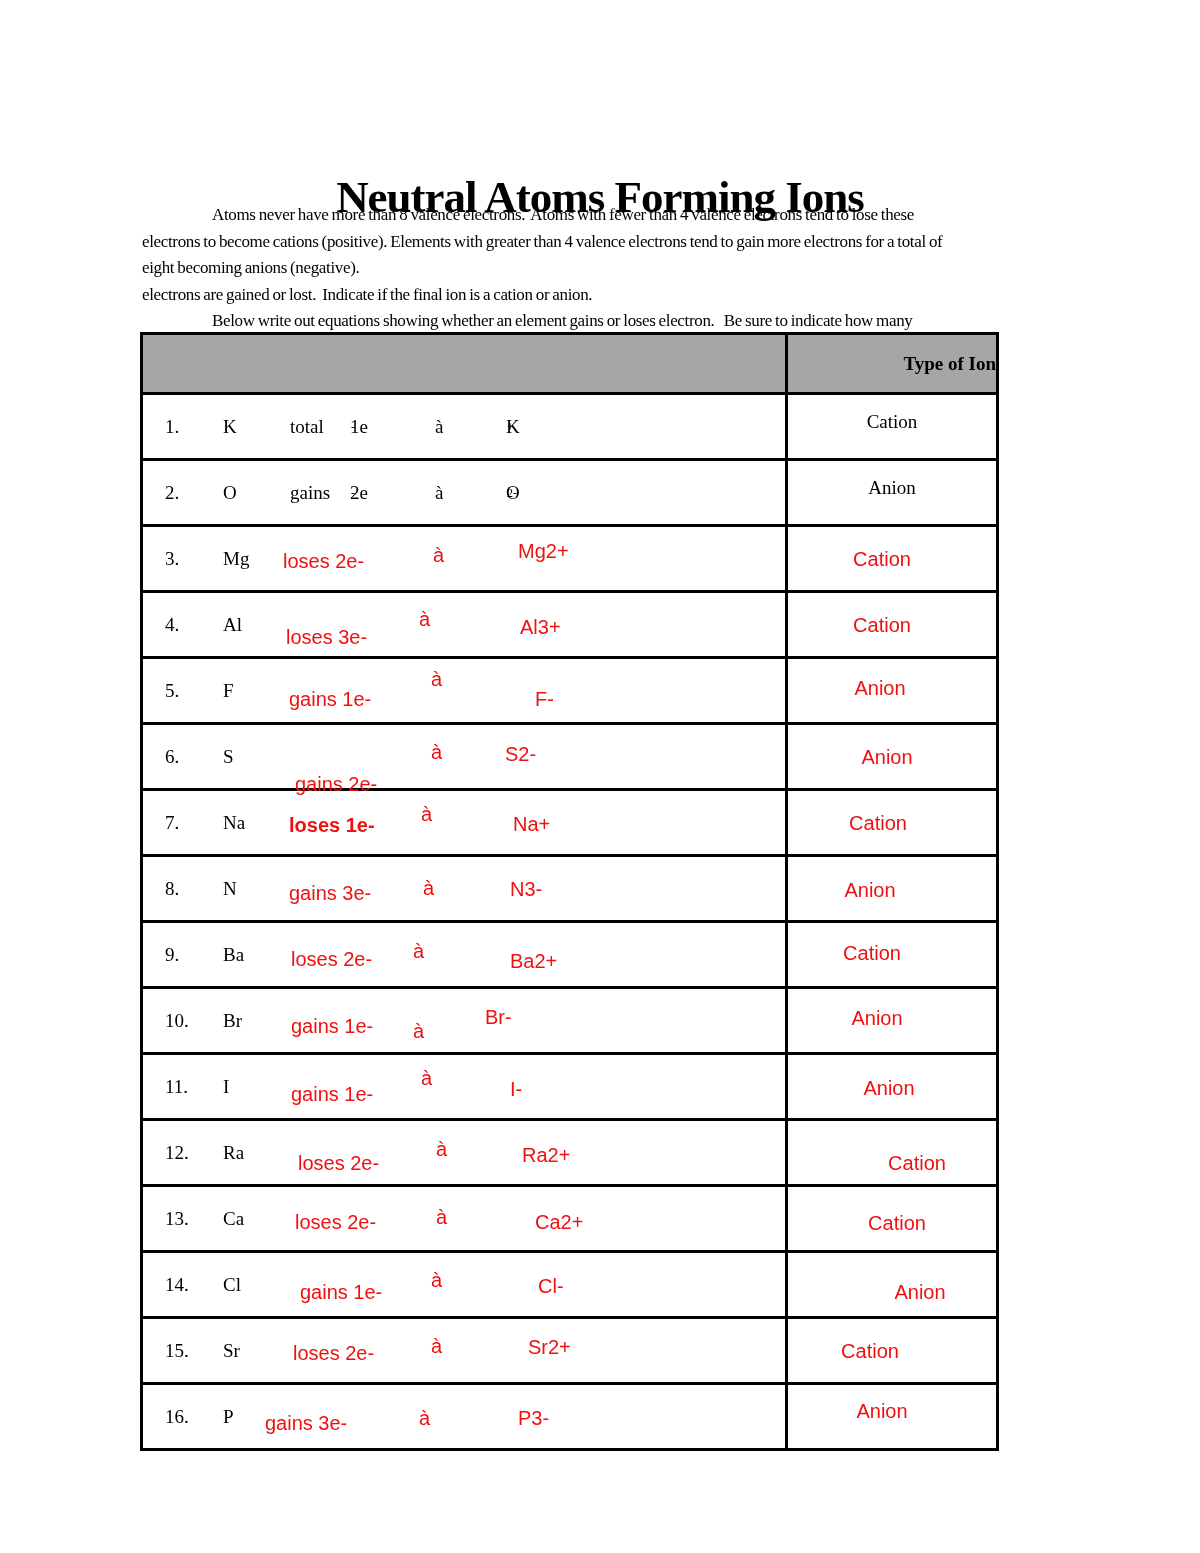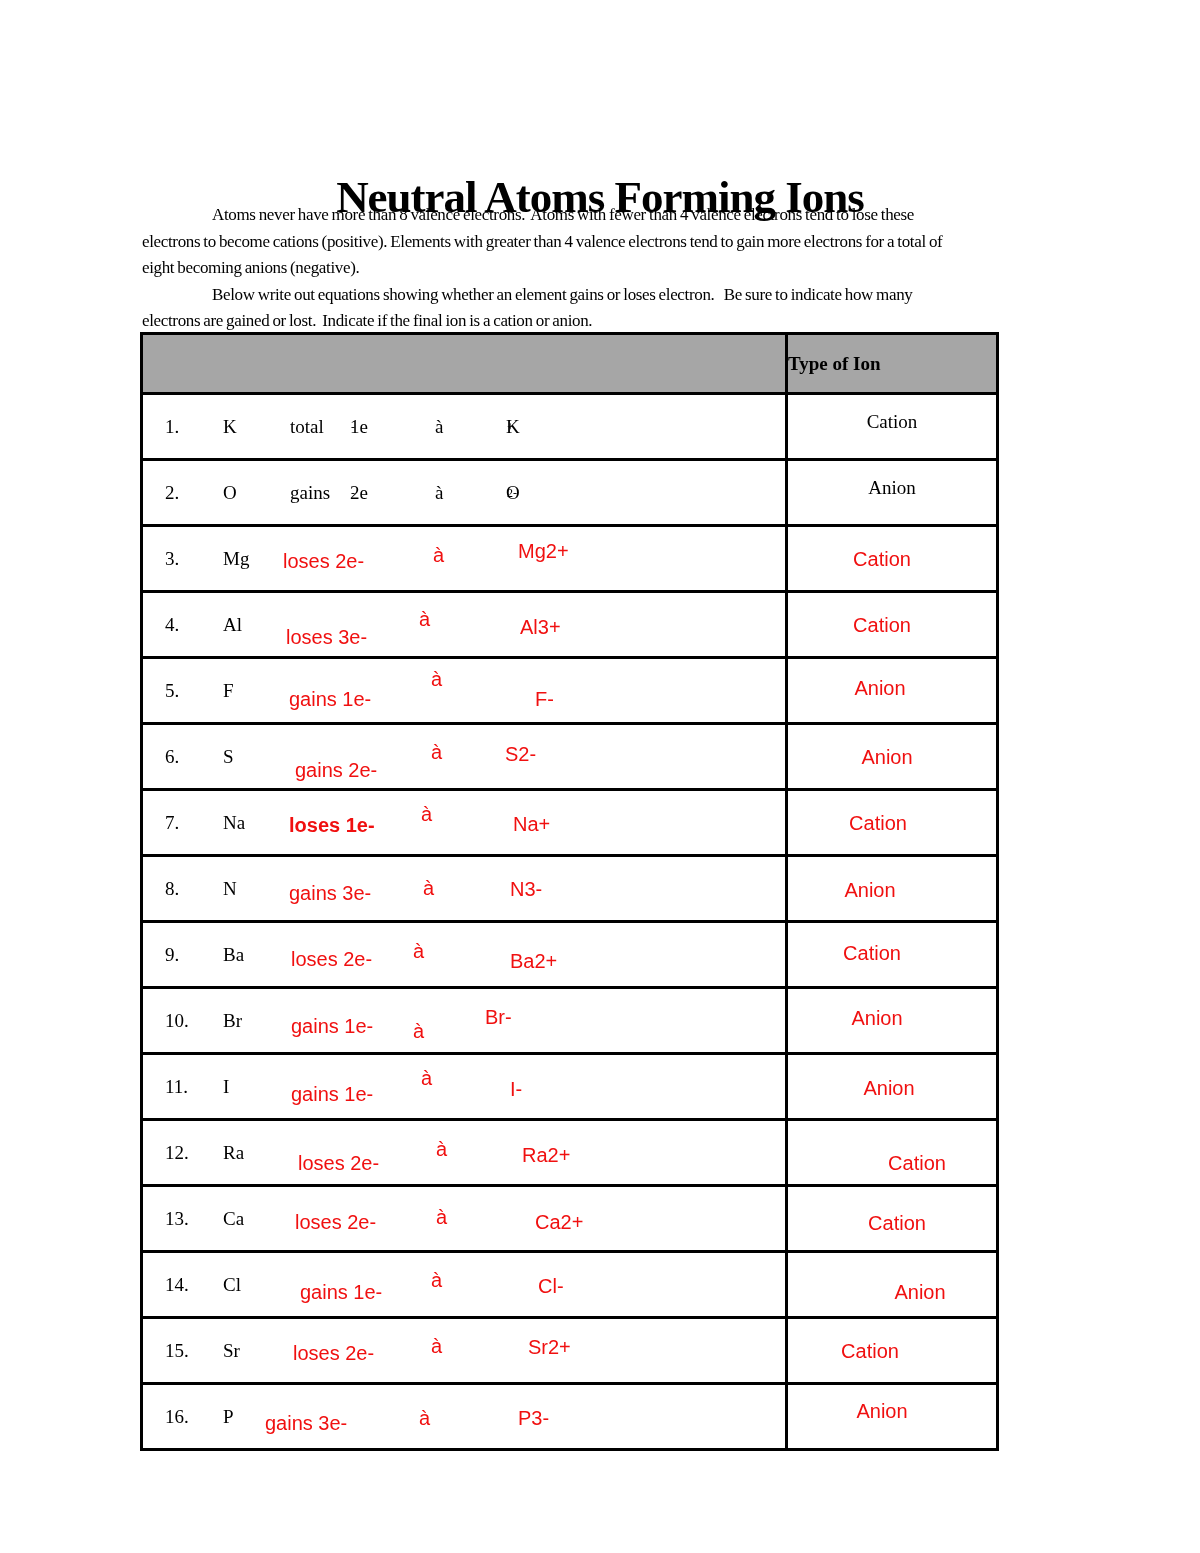--- a/index.html
+++ b/index.html
@@ -18,21 +18,21 @@
   .line{white-space:pre;}
   .line.indent{padding-left:70px;}
 
   table.ions{
     position:absolute;top:332px;left:140px;
     border-collapse:collapse;table-layout:fixed;
   }
   table.ions th, table.ions td{border:3px solid #000;padding:0;}
   table.ions thead th{
     height:57px;background:var(--gray,#a6a6a6);
-    font-size:19px;font-weight:bold;text-align:left;vertical-align:middle;
+    font-size:19px;font-weight:bold;text-align:right;vertical-align:middle;
   }
   table.ions td{height:63px;position:relative;vertical-align:middle;}
   .c1{width:642px;}
   .c2{width:208px;}
 
   td.c1 span{position:absolute;top:50%;transform:translateY(-50%);white-space:pre;}
   .num {left:22px;}
   .elem{left:80px;}
   .num,.elem{font-family:"Liberation Serif",serif;font-size:19px;color:#000;}
 
@@ -59,22 +59,22 @@
 </style>
 </head>
 <body style="background: rgb(255, 255, 255);">
 
 <h1 class="title">Neutral Atoms Forming Ions</h1>
 
 <div class="intro">
   <div class="line indent">Atoms never have more than 8 valence electrons.  Atoms with fewer than 4 valence electrons tend to lose these</div>
   <div class="line">electrons to become cations (positive). Elements with greater than 4 valence electrons tend to gain more electrons for a total of</div>
   <div class="line">eight becoming anions (negative).</div>
+  <div class="line">electrons are gained or lost.  Indicate if the final ion is a cation or anion.</div>
   <div class="line indent">Below write out equations showing whether an element gains or loses electron.   Be sure to indicate how many</div>
-  <div class="line">electrons are gained or lost.  Indicate if the final ion is a cation or anion.</div>
 </div>
 
 <table class="ions">
   <thead>
     <tr>
       <th class="c1"></th>
       <th class="c2">Type of Ion</th>
     </tr>
   </thead>
   <tbody id="rows">
@@ -143,21 +143,21 @@
     </td>
     <td class="c2">
       <span class="type" style="margin-left: -12px; margin-top: -3px;">Anion</span>
     </td>
   </tr>
       <tr class="ink-red">
     <td class="c1">
       <span class="num">6.</span>
       <span class="elem">S</span>
 
-      <span class="action" style="margin-left: 12px; margin-top: 13px;">gains 2e-</span>
+      <span class="action" style="margin-left: 12px; margin-top: 27px;">gains 2e-</span>
       <span class="arrow" style="margin-left: 0px; margin-top: -5px;">à</span>
       <span class="result" style="margin-left: -5px; margin-top: -3px;"><span class="t">S2-</span></span>
     </td>
     <td class="c2">
       <span class="type" style="margin-left: -5px; margin-top: 0px;">Anion</span>
     </td>
   </tr>
       <tr class="ink-red">
     <td class="c1">
       <span class="num">7.</span>

